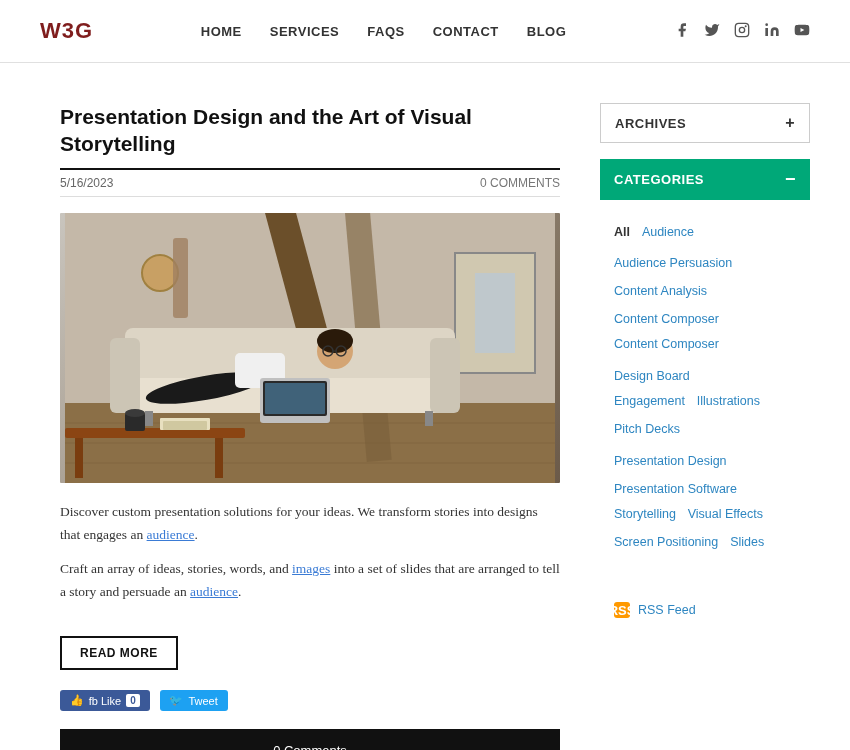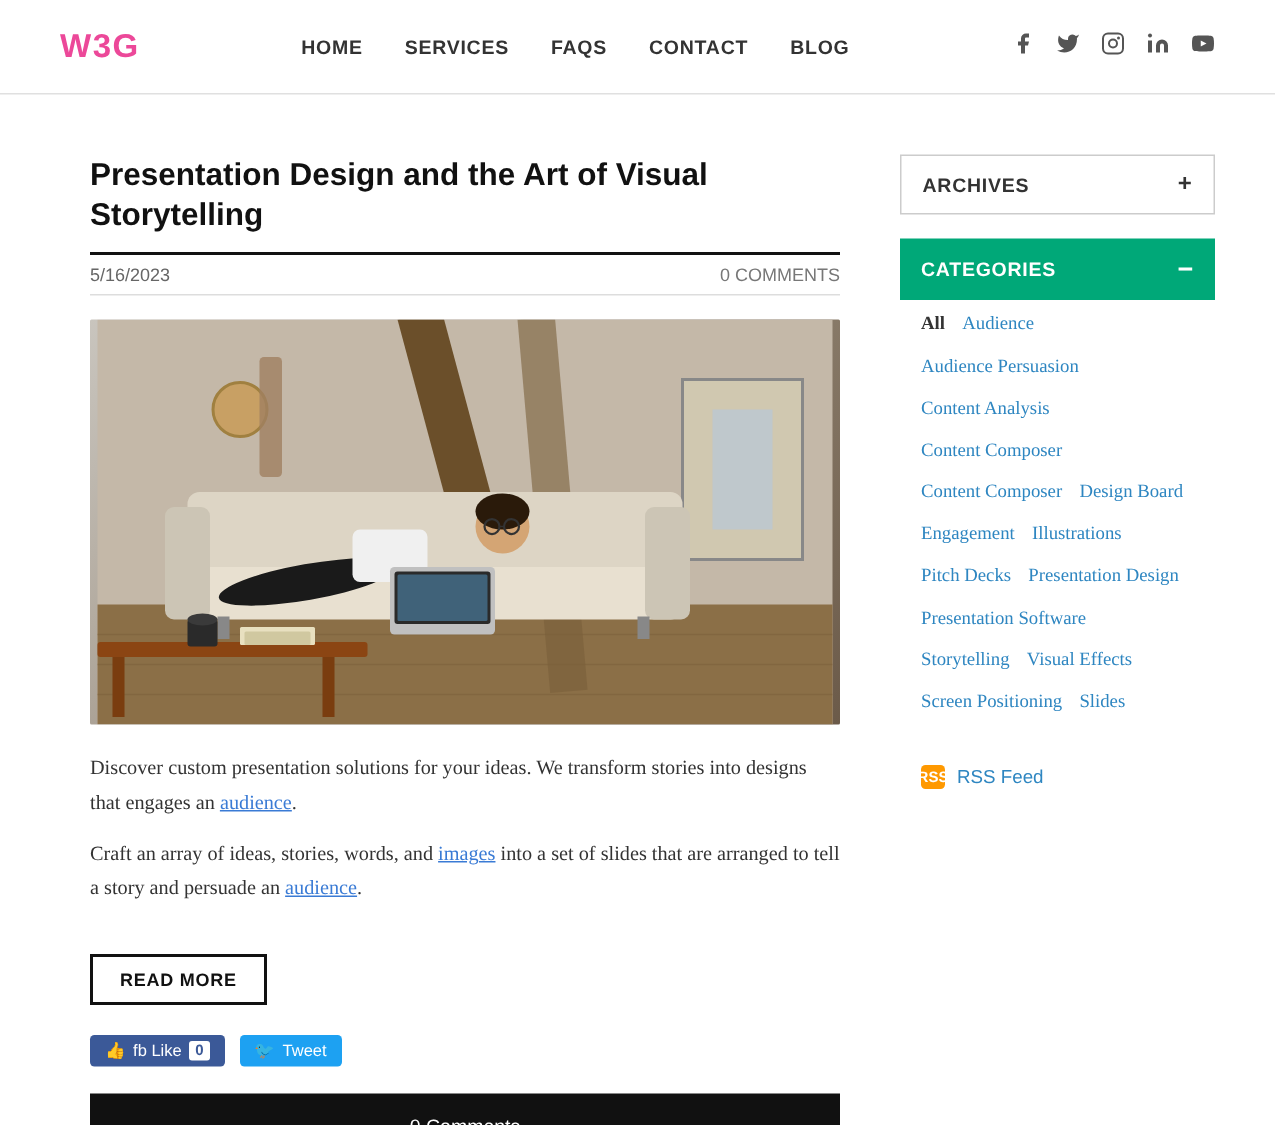--- a/index.html
+++ b/index.html
@@ -9,21 +9,21 @@
     .header {
       display: flex;
       align-items: center;
       justify-content: space-between;
       padding: 18px 40px;
       border-bottom: 1px solid #e0e0e0;
     }
     .logo {
       font-size: 22px;
       font-weight: 900;
-      color: #ec4899;
+      color: #7f1d1d;
       letter-spacing: 1px;
     }
     .nav {
       display: flex;
       gap: 28px;
       list-style: none;
     }
     .nav li a {
       text-decoration: none;
       color: #333;
@@ -206,23 +206,22 @@
       letter-spacing: 0.5px;
       display: flex;
       justify-content: space-between;
       align-items: center;
     }
     .categories-minus {
       font-size: 18px;
       color: #fff;
     }
     .categories-list {
-      padding: 3px 14px;
+      padding: 20px 14px;
       line-height: 2;
-      font-family: Liberation Serif, serif;
     }
     .categories-list a {
       color: #2e86c1;
       text-decoration: none;
       font-size: 12.5px;
     }
     .categories-list .cat-row {
       display: flex;
       flex-wrap: wrap;
       gap: 4px;
@@ -239,21 +238,21 @@
       padding: 8px 14px;
     }
     .rss-icon {
       width: 16px;
       height: 16px;
       background: #f90;
       border-radius: 3px;
       display: inline-flex;
       align-items: center;
       justify-content: center;
-      font-size: 10px;
+      font-size: 13px;
       color: #fff;
       font-weight: 700;
     }
     .rss-link {
       color: #2e86c1;
       text-decoration: none;
       font-size: 12.5px;
     }
   </style>
 </head>

